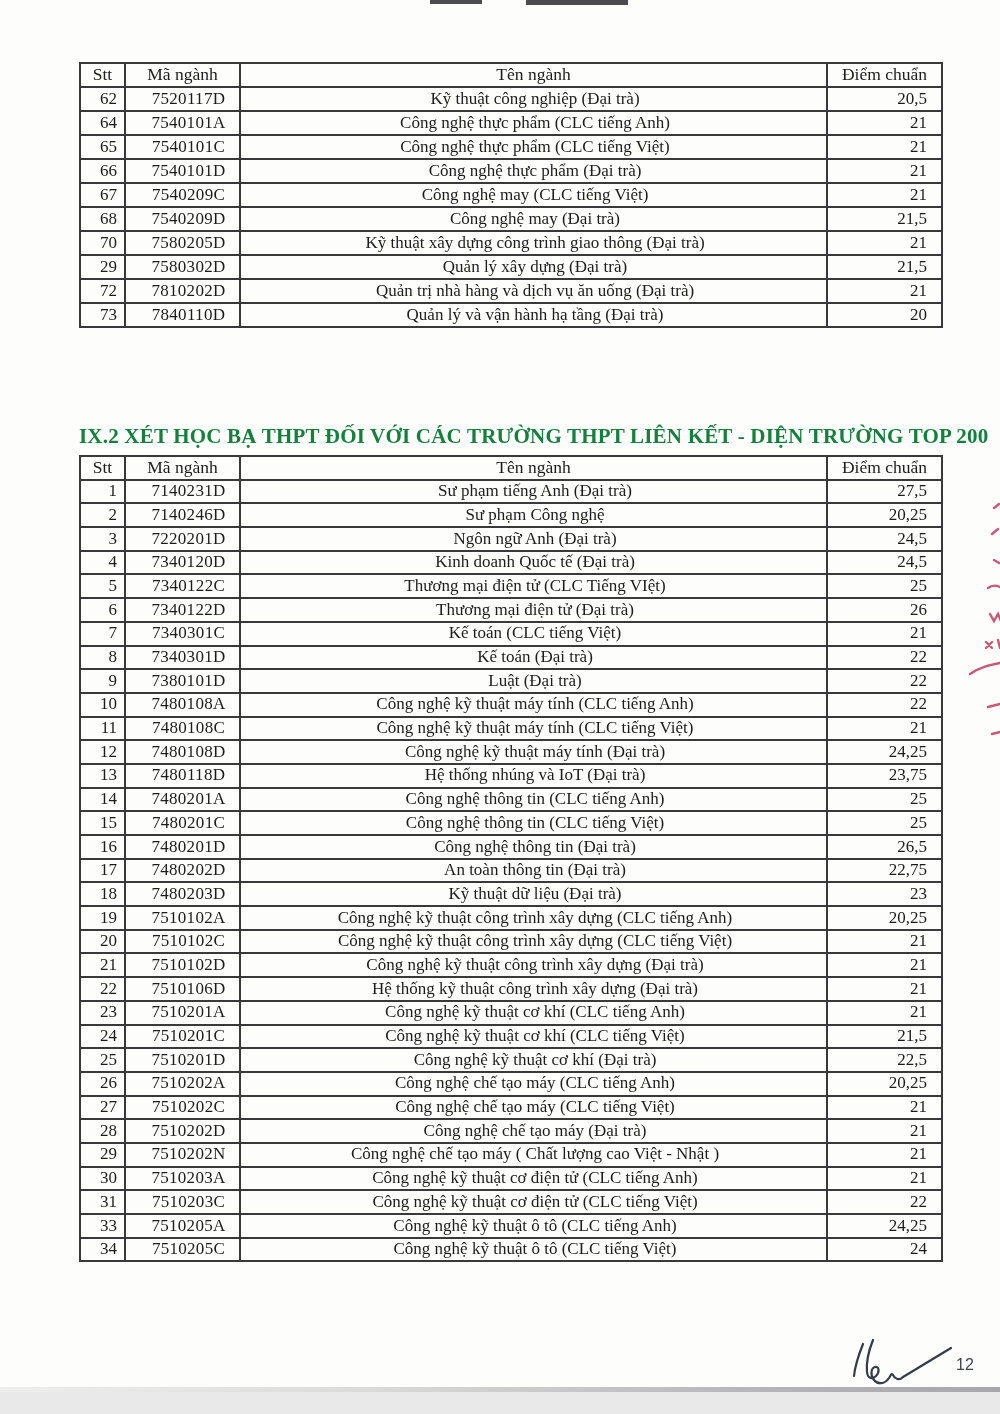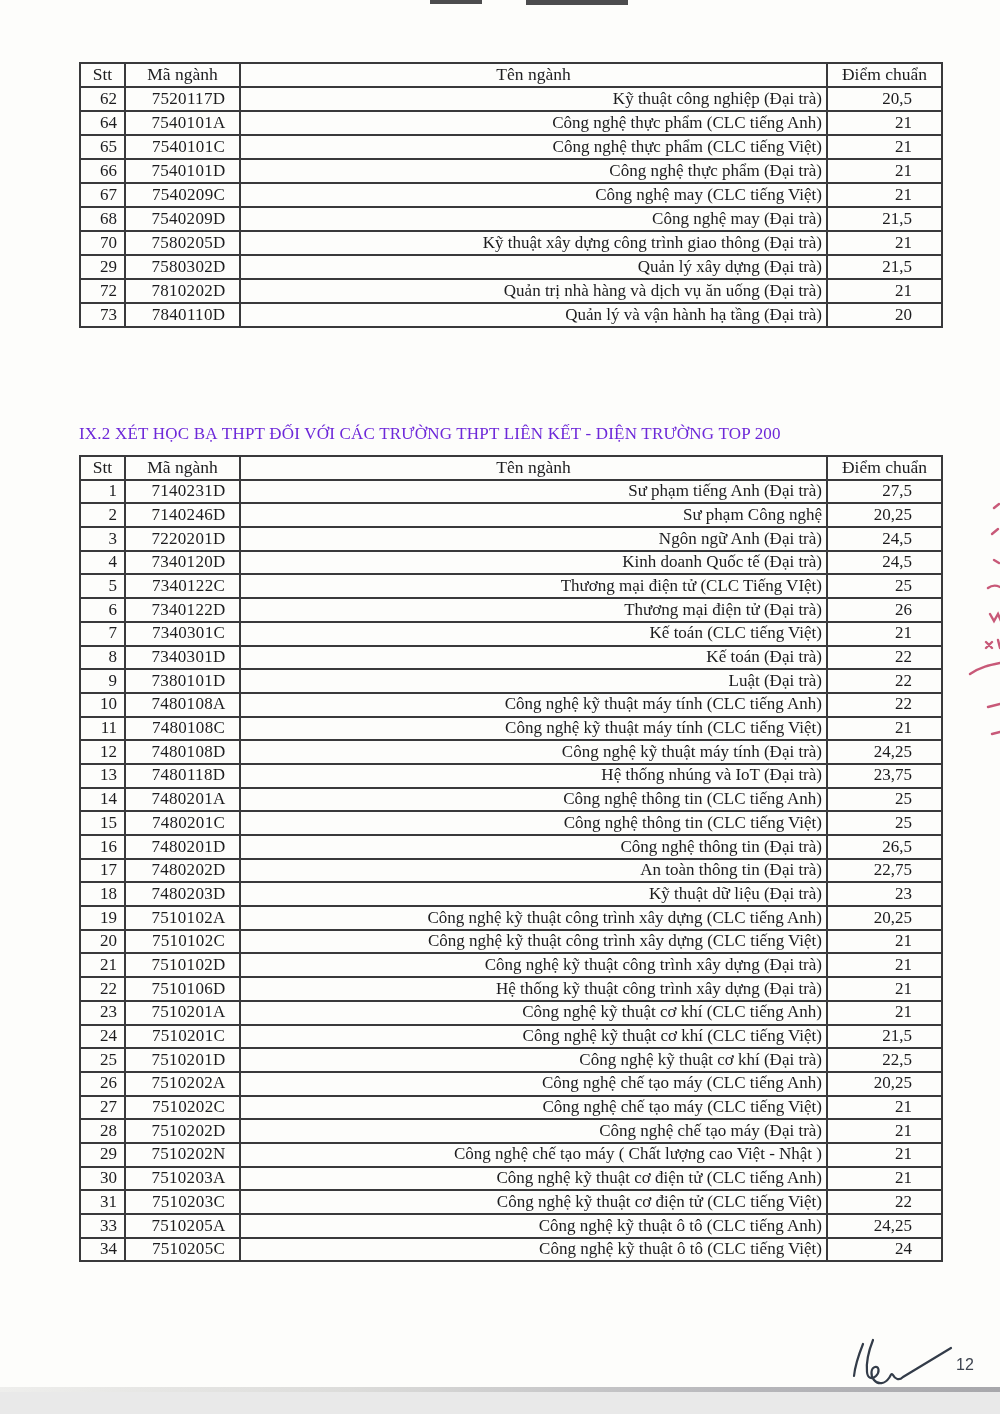--- a/index.html
+++ b/index.html
@@ -25,26 +25,26 @@
     font-size:17px;line-height:1.1;
     color:#1c1c1e;
     overflow:hidden;white-space:nowrap;
     padding:0 4px;
   }
   .tbl th{font-weight:normal;text-align:center;font-size:17.5px;}
   .tbl1 th,.tbl1 td{height:22px;}
   .tbl2 th,.tbl2 td{height:21.7px;}
   td.c-stt{text-align:right;padding-right:7px;margin-left:16px;}
   td.c-code{text-align:center;letter-spacing:.3px;padding-left:16px;}
-  td.c-name{text-align:right;padding-left:7px;}
-  td.c-score{text-align:right;padding-right:29px;}
+  td.c-name{text-align:center;padding-left:7px;}
+  td.c-score{text-align:right;padding-right:14px;}
   
   .section-heading{
     position:absolute;left:79px;top:424px;margin:0;
-    font-size:17px;font-weight:normal;color:#6d28d9;
+    font-size:21px;font-weight:bold;color:#15803d;
     letter-spacing:.2px;white-space:nowrap;
   }
   
   .top-artifact{position:absolute;background:#4c4c4e;}
   .top-artifact.seg1{left:430px;top:0;width:52px;height:4px;}
   .top-artifact.seg2{left:526px;top:0;width:102px;height:5px;}
   .bottom-band{
     position:absolute;left:0;bottom:0;width:1000px;height:5px;
     background:linear-gradient(90deg,#eeeeec 0%,#dcdcda 35%,#b6b6ba 75%,#a7a7ab 100%);
   }

